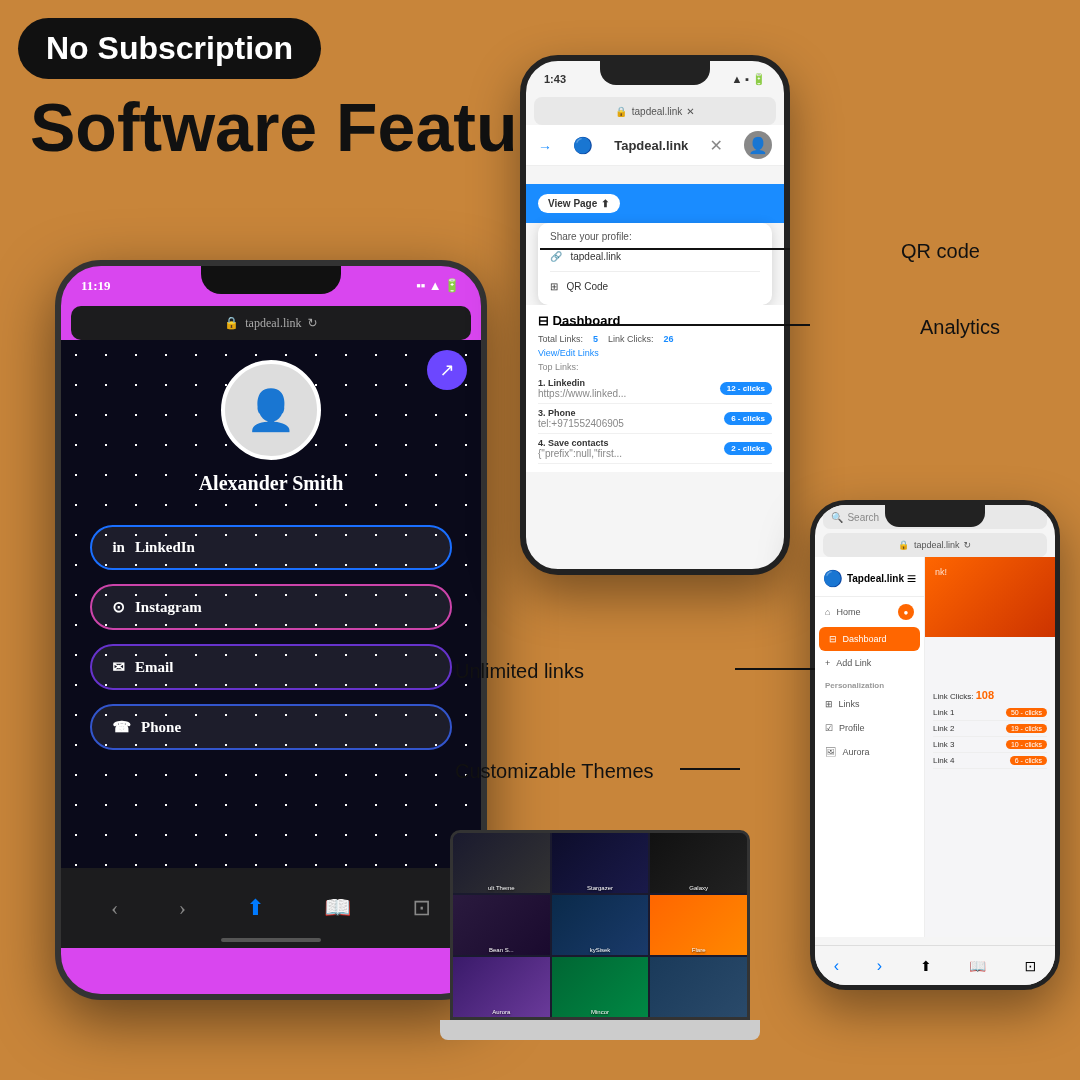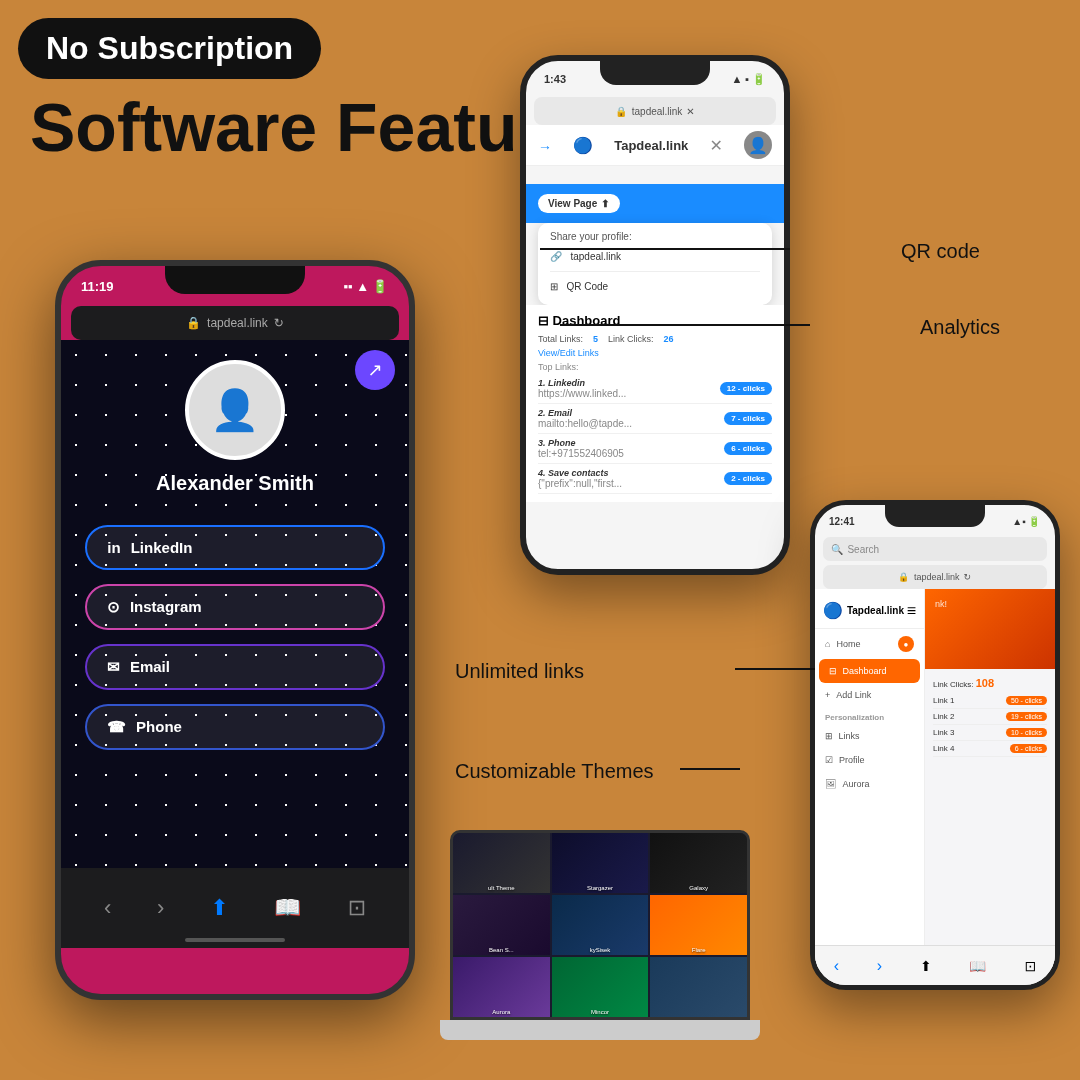--- a/index.html
+++ b/index.html
@@ -36,27 +36,28 @@
       font-weight: 900;
       color: #111;
       line-height: 1.1;
     }
 
     
     .phone-left {
       position: absolute;
       left: 55px;
       top: 260px;
-      width: 360px;
+      width: 432px;
       height: 740px;
-      background: #be185d;
+      background: #d946ef;
       border-radius: 46px;
       border: 6px solid #333;
       overflow: hidden;
       box-shadow: 0 20px 60px rgba(0,0,0,0.5);
+      font-family: Liberation Serif, serif;
     }
     .phone-left .notch {
       position: absolute;
       top: 0; left: 50%;
       transform: translateX(-50%);
       width: 140px; height: 28px;
       background: #111;
       border-radius: 0 0 20px 20px;
       z-index: 10;
     }
@@ -123,20 +124,21 @@
       margin-top: 30px;
       display: flex;
       flex-direction: column;
       gap: 14px;
     }
     .phone-link-btn {
       border: 2px solid transparent;
       border-radius: 30px;
       padding: 12px 20px;
       display: flex;
+      align-items: center;
       gap: 10px;
       color: #fff;
       font-size: 15px;
       font-weight: 600;
       background: rgba(255,255,255,0.08);
     }
     .phone-link-btn.linkedin { border-color: #1a6fff; }
     .phone-link-btn.instagram { border-color: #cc44aa; }
     .phone-link-btn.email { border-color: #6633cc; }
     .phone-link-btn.phone { border-color: #3355cc; }
@@ -273,21 +275,21 @@
     .analytics-num { color: #1a8cff; font-weight: 700; }
     .view-links-link { color: #1a8cff; font-size: 9px; }
     .link-item {
       display: flex;
       align-items: center;
       justify-content: space-between;
       padding: 4px 0;
       border-bottom: 1px solid #f0f0f0;
     }
     .link-item-left { font-size: 9px; color: #333; }
-    .link-item-left .link-name { font-weight: 600; font-style: italic; }
+    .link-item-left .link-name { font-weight: 600; }
     .link-item-left .link-url { color: #888; font-size: 10px; }
     .clicks-badge {
       background: #1a8cff;
       color: #fff;
       border-radius: 10px;
       padding: 2px 7px;
       font-size: 8px;
       font-weight: 700;
     }
 
@@ -389,20 +391,21 @@
       background: linear-gradient(135deg, #ff6600, #cc3300);
       height: 80px;
       padding: 10px;
       color: #fff;
       font-size: 9px;
     }
     .right-stats {
       padding: 8px;
       font-size: 8px;
       color: #333;
+      margin-top: 44px;
     }
     .right-stat-num { color: #ff6600; font-weight: 700; font-size: 11px; }
     .right-link-item {
       display: flex;
       align-items: center;
       justify-content: space-between;
       padding: 3px 0;
       border-bottom: 1px solid #eee;
       font-size: 8px;
     }
@@ -618,48 +621,37 @@
 
     <div class="link-item">
       <div class="link-item-left">
         <div class="link-name">1. <span>Linkedin</span></div>
         <div class="link-url">https://www.linked...</div>
       </div>
       <div class="clicks-badge">12 - clicks</div>
     </div>
     <div class="link-item">
       <div class="link-item-left">
-        <div class="link-name">2. <span>Email</span></div>
-        <div class="link-url">mailto:hello@tapde...</div>
-      </div>
-      <div class="clicks-badge">7 - clicks</div>
-    </div>
-    <div class="link-item">
-      <div class="link-item-left">
         <div class="link-name">3. <span>Phone</span></div>
         <div class="link-url">tel:+971552406905</div>
       </div>
       <div class="clicks-badge">6 - clicks</div>
     </div>
     <div class="link-item">
       <div class="link-item-left">
         <div class="link-name">4. <span>Save contacts</span></div>
         <div class="link-url">{"prefix":null,"first...</div>
       </div>
       <div class="clicks-badge">2 - clicks</div>
     </div>
   </div>
 </div>
 
 <div class="phone-right">
   <div class="notch"></div>
-  <div class="status-bar">
-    <span>12:41</span>
-    <span>▲▪ 🔋</span>
-  </div>
   <div class="search-bar">
     <span>🔍</span>
     <span style="margin-left:4px;">Search</span>
   </div>
   <div class="browser-bar-r">
     <span>🔒</span>
     <span>tapdeal.link</span>
     <span>↻</span>
   </div>
   <div class="right-content">

